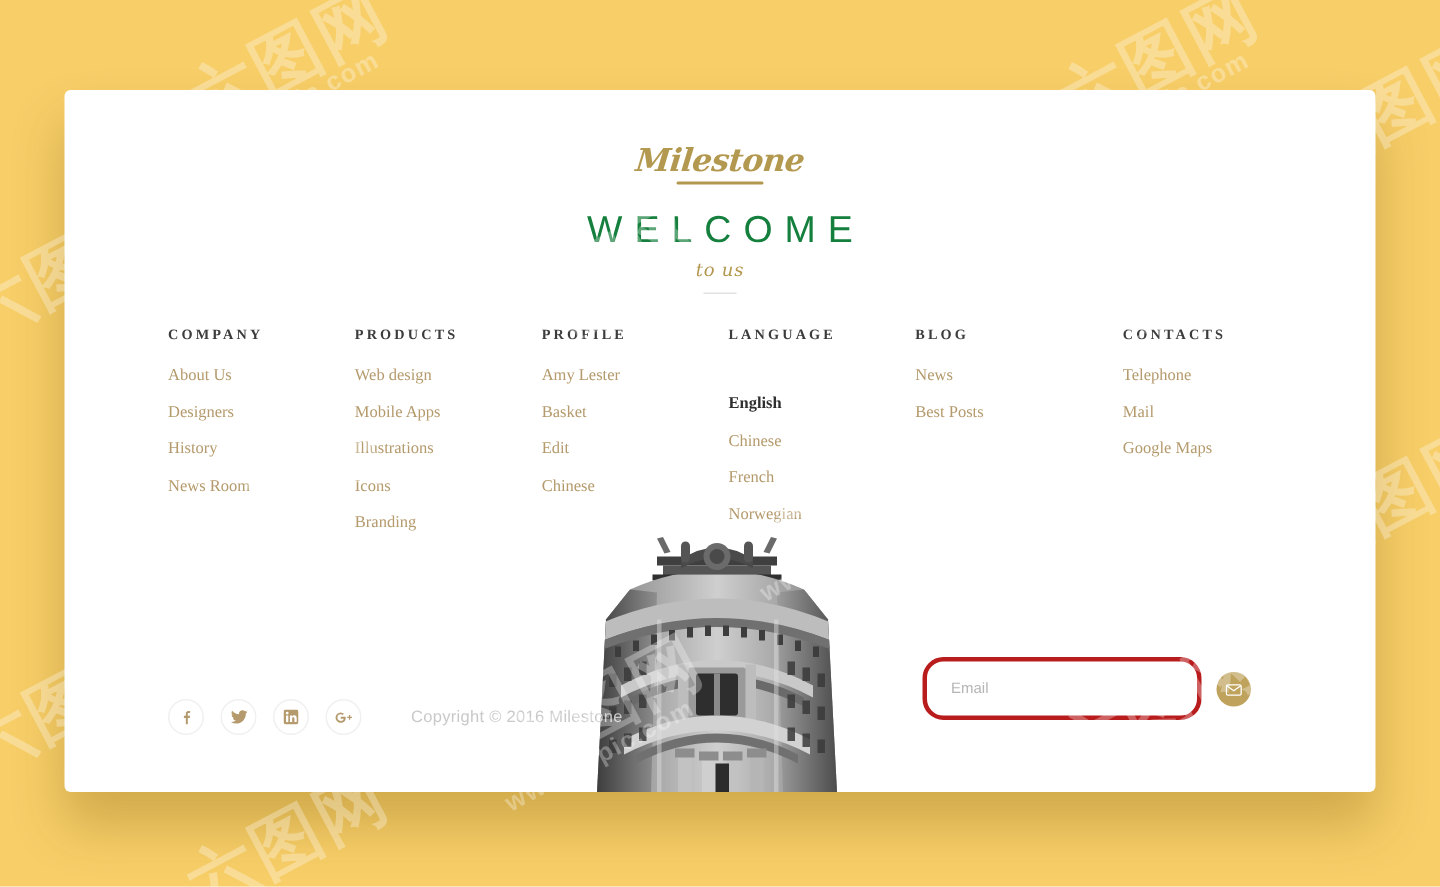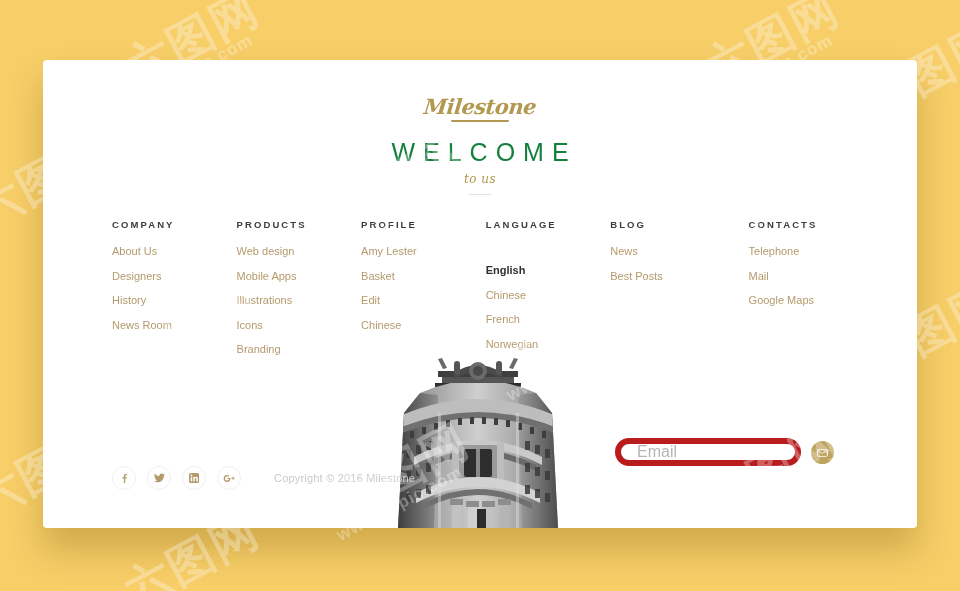--- a/index.html
+++ b/index.html
@@ -98,21 +98,21 @@
   }
 
   
   .columns {
     position: absolute;
     left: 69px;
     top: 159px;
     right: 30px;
     display: flex;
   }
-  .col { width: 126px; }
+  .col { width: 126px; font-family: Liberation Serif, serif; }
   .col-wide { width: 140px; }
   .col-head {
     font-size: 9.5px;
     font-weight: 700;
     letter-spacing: 2.1px;
     color: #3c3c3c;
     margin-bottom: 16px;
   }
   .col-link {
     display: block;
@@ -153,27 +153,27 @@
     letter-spacing: 2.1px;
     color: #3c3c3c;
     margin-bottom: 17px;
   }
   .nl-row {
     display: flex;
     align-items: center;
   }
   .nl-input {
     width: 186px;
-    height: 28px;
-    border: 6px solid #b91c1c;
+    height: 42px;
+    border: 3px solid #b91c1c;
     border-radius: 14px;
     background: #fff;
     outline: none;
     padding: 0 16px;
-    font-size: 16px;
+    font-size: 10px;
     color: #8d8d8d;
     font-family: "Liberation Sans", sans-serif;
     box-sizing: border-box;
   }
   .nl-input::placeholder { color: #b5b5b5; }
   .nl-submit {
     width: 23px;
     height: 23px;
     margin-left: 10px;
     border: none;

